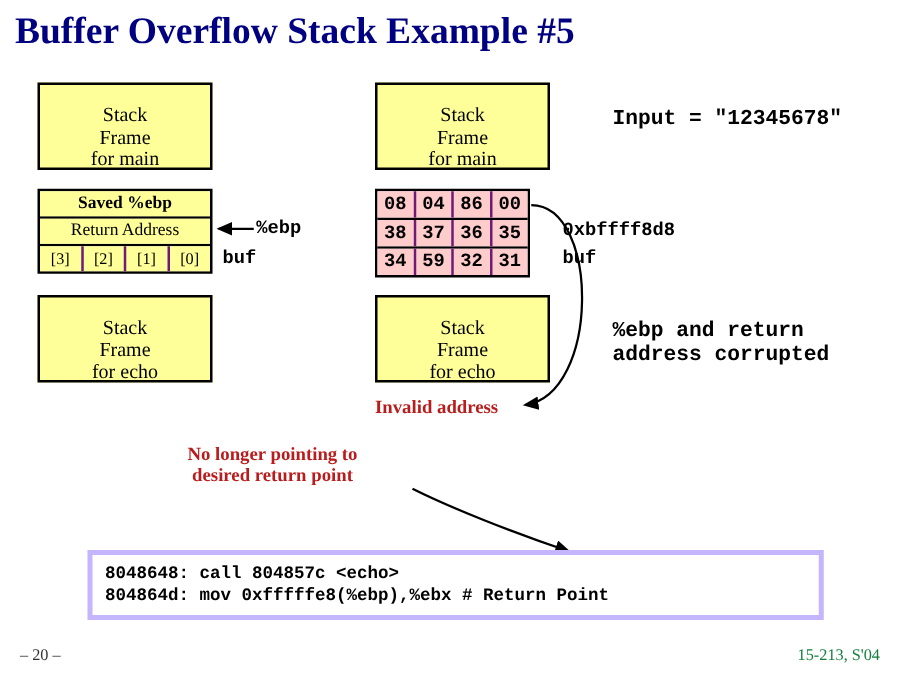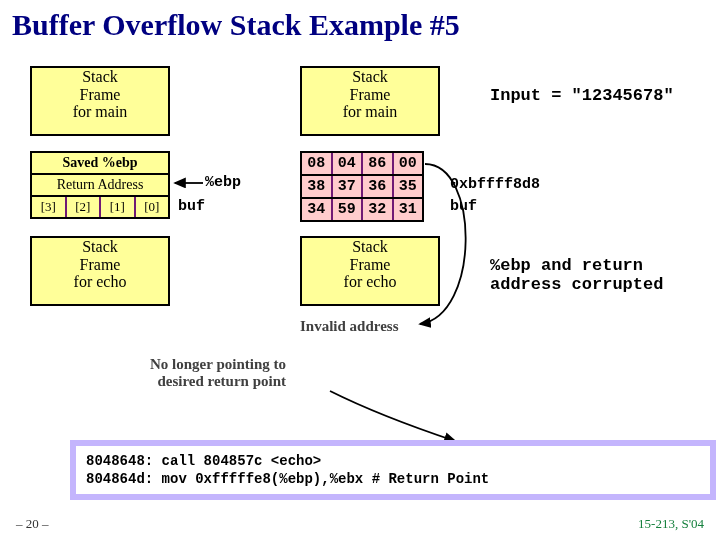--- a/index.html
+++ b/index.html
@@ -2,29 +2,29 @@
 <html><head>
 <meta charset="utf-8">
 <style>
   *{box-sizing:border-box;margin:0;padding:0}
   body{width:720px;height:540px;background:#fff;font-family:"Comic Sans MS","Comic Sans",cursive;position:relative;overflow:hidden}
   .title{color:#000080;font-size:30px;font-weight:bold;padding:8px 12px 4px}
   .stage{position:relative;height:360px}
   .box{position:absolute;border:2px solid #000;text-align:center}
   .yellow{background:#ffff99}
   .pink{background:#ffcccc}
-  .lbl{font-size:16px;line-height:1.1;padding:0 6px}
+  .lbl{font-size:16px;line-height:1.1;padding:16px 6px}
   .row{display:flex;border-top:2px solid #000}
   .row:first-child{border-top:none}
   .cell{flex:1;border-left:2px solid #701a75;font-size:14px;padding:2px 0}
   .cell:first-child{border-left:none}
   .mono{font-family:"Courier New",monospace;font-weight:bold;font-size:15px}
-  .red{color:#404040;font-size:15px;font-weight:bold}
+  .red{color:#b91c1c;font-size:15px;font-weight:bold}
   .ann{position:absolute;font-size:15px}
-  .codebox{position:absolute;left:70px;top:440px;width:646px;border:6px solid #c4b5fd;background:#fff;font-family:"Courier New",monospace;font-weight:bold;font-size:14px;padding:6px 10px;line-height:1.3}
+  .codebox{position:absolute;left:70px;top:440px;width:589px;border:4px solid #c4b5fd;background:#fff;font-family:"Courier New",monospace;font-weight:bold;font-size:14px;padding:6px 10px;line-height:1.3}
   .footL{position:absolute;left:16px;bottom:8px;font-size:13px;color:#333}
   .footR{position:absolute;right:16px;bottom:8px;font-size:13px;color:#15803d}
   svg.ov{position:absolute;top:0;left:0;pointer-events:none}
 </style>
 </head>
 <body>
 
 <div class="title">Buffer Overflow Stack Example #5</div>
 
 <div class="stage">
@@ -85,21 +85,21 @@
 for echo</div>
 
   <div class="ann mono" style="left:450px;top:130px">0xbffff8d8</div>
   <div class="ann mono" style="left:450px;top:152px">buf</div>
 
   <div class="ann" style="left:490px;top:40px;font-family:'Courier New',monospace;font-weight:bold;font-size:17px">Input = "12345678"</div>
   <div class="ann" style="left:490px;top:210px;font-size:17px;white-space:pre;font-family:'Courier New',monospace;font-weight:bold">%ebp and return
 address corrupted</div>
 
   <div class="ann red" style="left:300px;top:272px;font-family:'Comic Sans MS',cursive;font-weight:bold">Invalid address</div>
-  <div class="ann red" style="left:150px;top:310px;font-family:'Comic Sans MS',cursive;font-weight:bold;text-align:right;white-space:pre">No longer pointing to
+  <div class="ann red" style="left:150px;top:310px;font-family:'Comic Sans MS',cursive;font-weight:bold;text-align:center;white-space:pre">No longer pointing to
 desired return point</div>
 
   <svg class="ov" width="720" height="400">
     <defs>
       <marker id="ah" markerWidth="8" markerHeight="8" refX="6" refY="3" orient="auto">
         <path d="M0,0 L7,3 L0,6 Z" fill="#000"></path>
       </marker>
     </defs>
 
     <line x1="203" y1="137" x2="175" y2="137" stroke="#000" stroke-width="1.8" marker-end="url(#ah)"></line>

